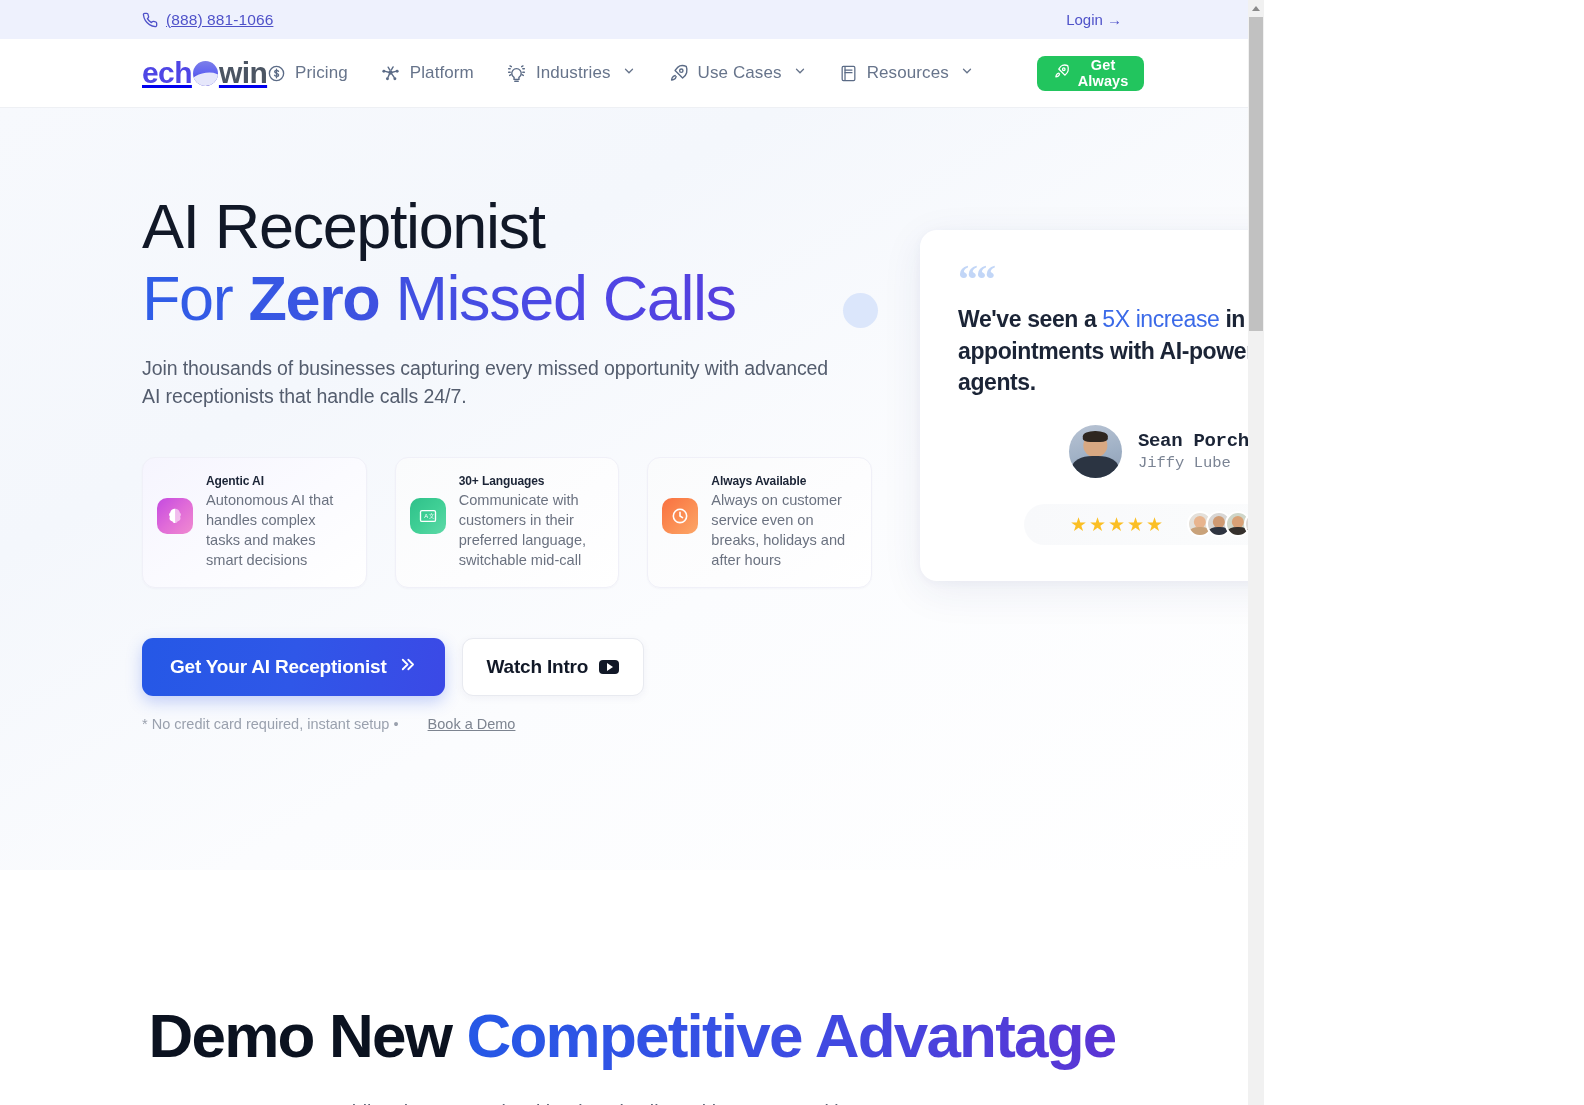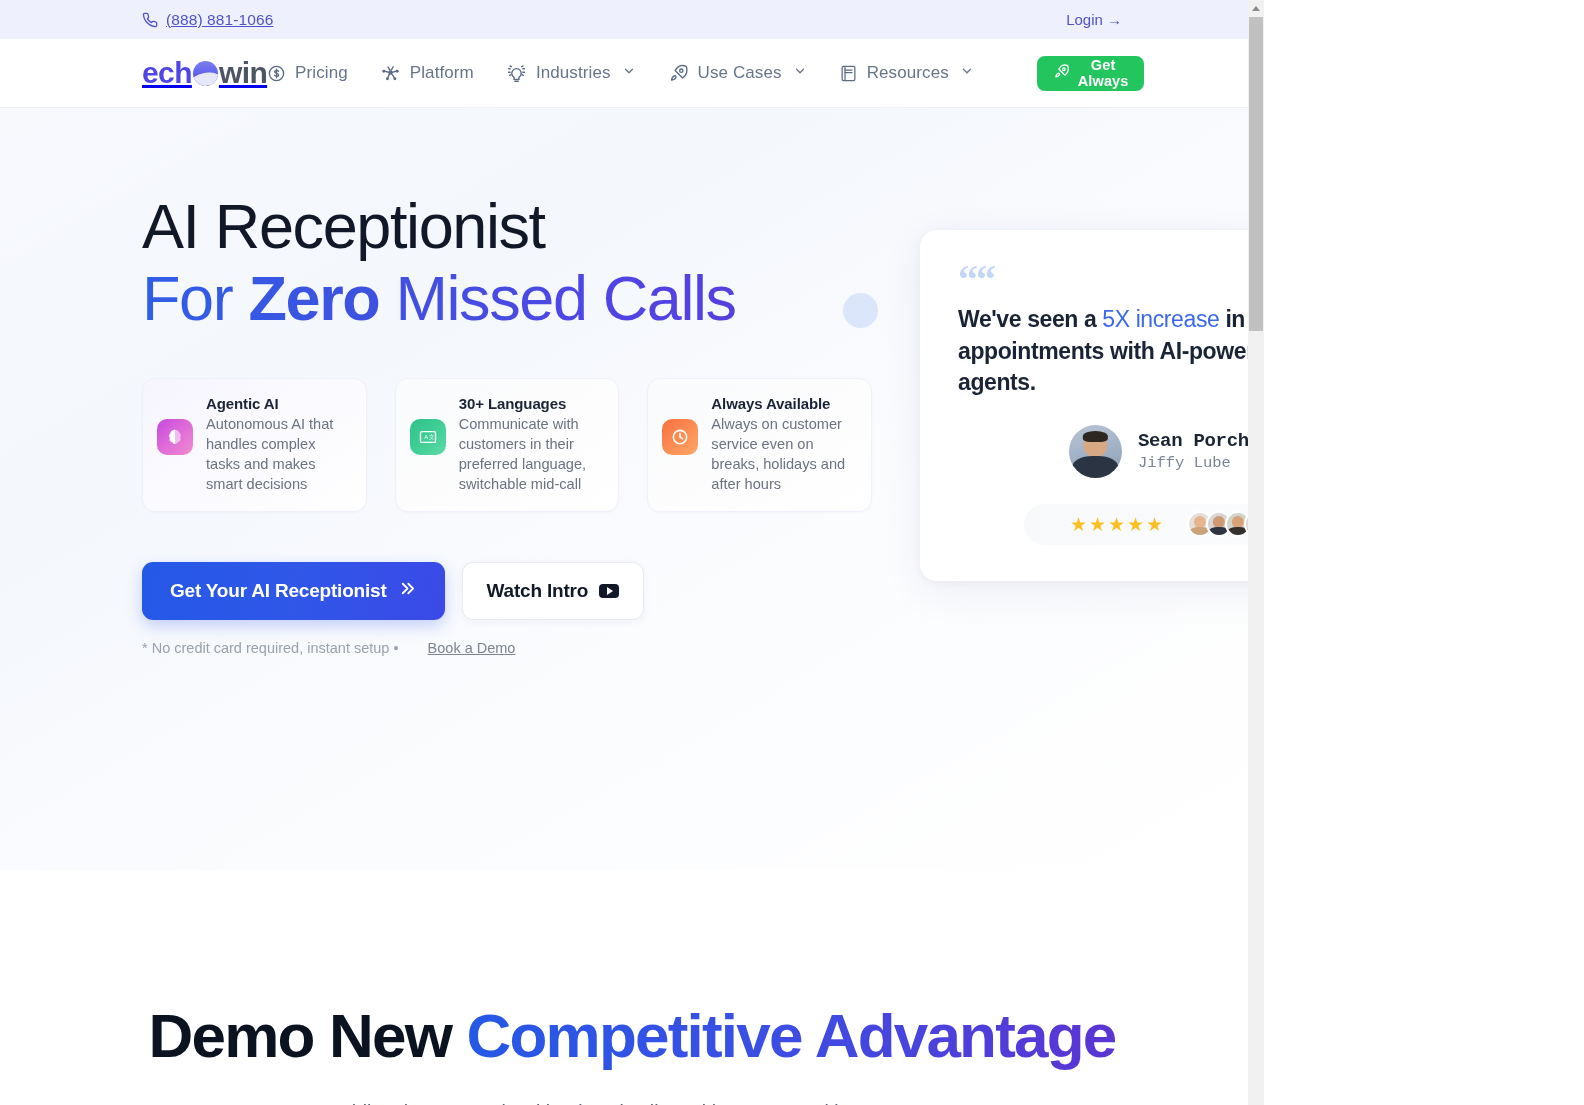--- a/index.html
+++ b/index.html
@@ -130,21 +130,21 @@
     background:linear-gradient(145deg,#fafbfc 0%,#fdfdfe 60%,#ffffff 100%);
   }
   .fcard-ic {
     width:36px; height:36px; min-width:36px; border-radius:10px;
     display:flex; align-items:center; justify-content:center;
     margin-top:24px; color:#fff;
   }
   .ic-brain { background:linear-gradient(135deg,#c44ae0 0%,#e06bd8 50%,#f08bd0 100%); }
   .ic-lang  { background:linear-gradient(135deg,#2fc08a 0%,#3fcf95 50%,#5fd9a8 100%); }
   .ic-clock { background:linear-gradient(135deg,#f97040 0%,#fb8c52 50%,#fca768 100%); }
-  .fcard-title { font-size:15px; font-weight:700; color:#1b2436; letter-spacing:-.1px; }
+  .fcard-title { font-size:12px; font-weight:700; color:#1b2436; letter-spacing:-.1px; }
   .fcard-desc { margin-top:3px; font-size:14.6px; line-height:1.37; color:#6b7280; }
 
   
   .cta-row { display:flex; gap:17px; margin-top:50px; align-items:center; }
   .btn-primary {
     background:linear-gradient(100deg,#2558e6 0%,#2f57e8 50%,#3b49e6 100%);
     color:#fff; border:none; border-radius:11px;
     height:58px; padding:12px 28px;
     font-size:19px; font-weight:700; letter-spacing:-.2px;
     display:flex; align-items:center; gap:11px;
@@ -401,20 +401,21 @@
   <section class="hero">
     <div class="deco-circle"></div>
 
     <div class="hero-inner">
       <div class="hero-left">
         <h1 class="hero-title">
           <span>AI Receptionist</span>
           <span class="l2"><span>For </span><span class="zero">Zero</span><span> Missed Calls</span></span>
         </h1>
 
+        <p class="hero-sub">Join thousands of businesses capturing every missed opportunity with advanced AI receptionists that handle calls 24/7.</p>
 
         <div class="features">
 
           <div class="fcard">
             <div class="fcard-ic ic-brain">
               <svg width="20" height="20" viewBox="0 0 24 24" fill="#fff">
                 <path d="M11.1 3.2c-2.6.2-4.6 2.2-4.8 4.5-.9.6-1.4 1.6-1.4 2.7 0 .9.4 1.8 1 2.4-.3.5-.5 1.1-.5 1.8 0 1.9 1.5 3.5 3.4 3.6.5 1.4 1.8 2.3 3.3 2.1V3.2h-1z"></path>
                 <path d="M12.9 3.2c2.6.2 4.6 2.2 4.8 4.5.9.6 1.4 1.6 1.4 2.7 0 .9-.4 1.8-1 2.4.3.5.5 1.1.5 1.8 0 1.9-1.5 3.5-3.4 3.6-.5 1.4-1.8 2.3-3.3 2.1V3.2h1z" opacity=".55"></path>
               </svg>
             </div>

